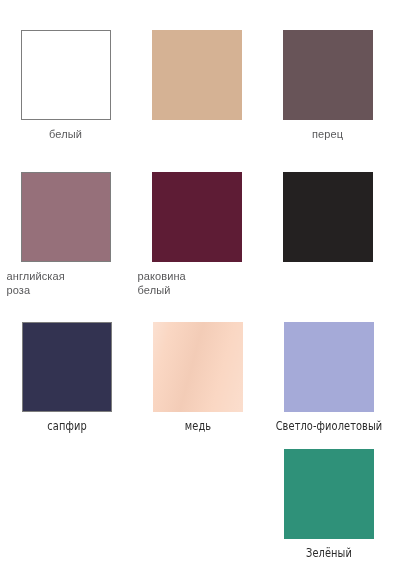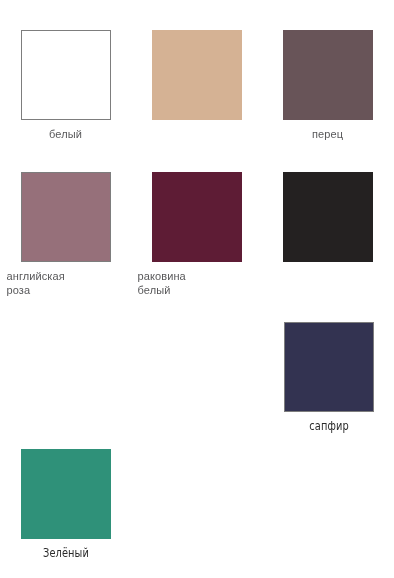--- a/index.html
+++ b/index.html
@@ -27,21 +27,21 @@
   .swatch-row {
     display: flex;
     width: 394px;
     box-sizing: border-box;
   }
 
   
   .row-1 { position: absolute; left: 0; top: 30px; }
   .row-2 { position: absolute; left: 0; top: 172px; }
   .row-3 { position: absolute; left: 0; top: 322px; justify-content: flex-end; }
-  .row-4 { position: absolute; left: 0; top: 449px; }
+  .row-4 { position: absolute; left: 0; top: 449px; justify-content: flex-end; }
 
   .swatch-cell {
     width: 131px;
     display: flex;
     flex-direction: column;
     align-items: center;
     box-sizing: border-box;
   }
 
   .chip {
@@ -139,20 +139,34 @@
     </div>
   </div>
 
   <div class="swatch-row row-3">
     <div class="swatch-cell">
       <div class="chip bordered" style="background: rgb(51, 51, 81);"></div>
       <div class="caption style-dark">
         <span class="line">сапфир</span>
       </div>
     </div>
+    <div class="swatch-cell">
+      <div class="chip" style="background: rgb(250, 215, 195);">
+        <div class="sheen-a" style="background: linear-gradient(105deg, rgba(255, 255, 255, 0.55) 0%, rgba(255, 255, 255, 0) 26%, rgba(214, 160, 134, 0.2) 46%, rgba(255, 255, 255, 0) 66%, rgba(255, 255, 255, 0.3) 100%);"></div>
+      </div>
+      <div class="caption style-dark">
+        <span class="line">медь</span>
+      </div>
+    </div>
+    <div class="swatch-cell">
+      <div class="chip" style="background: rgb(165, 170, 216);"></div>
+      <div class="caption style-dark">
+        <span class="line">Светло-фиолетовый</span>
+      </div>
+    </div>
   </div>
 
   <div class="swatch-row row-4">
     <div class="swatch-cell">
       <div class="chip" style="background: rgb(47, 145, 121);"></div>
       <div class="caption style-dark">
         <span class="line">Зелёный</span>
       </div>
     </div>
   </div>

